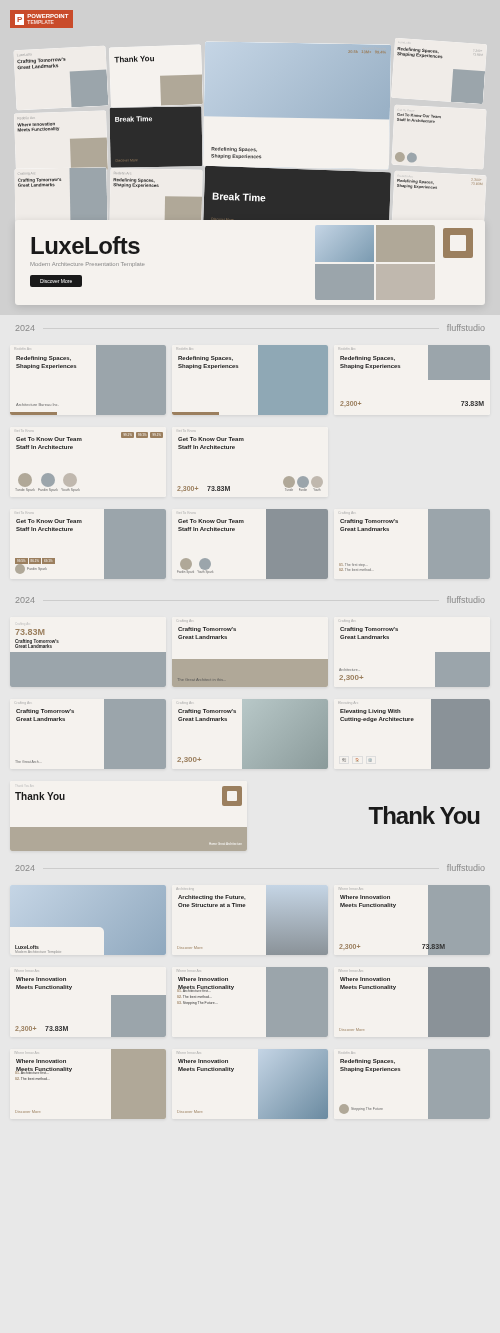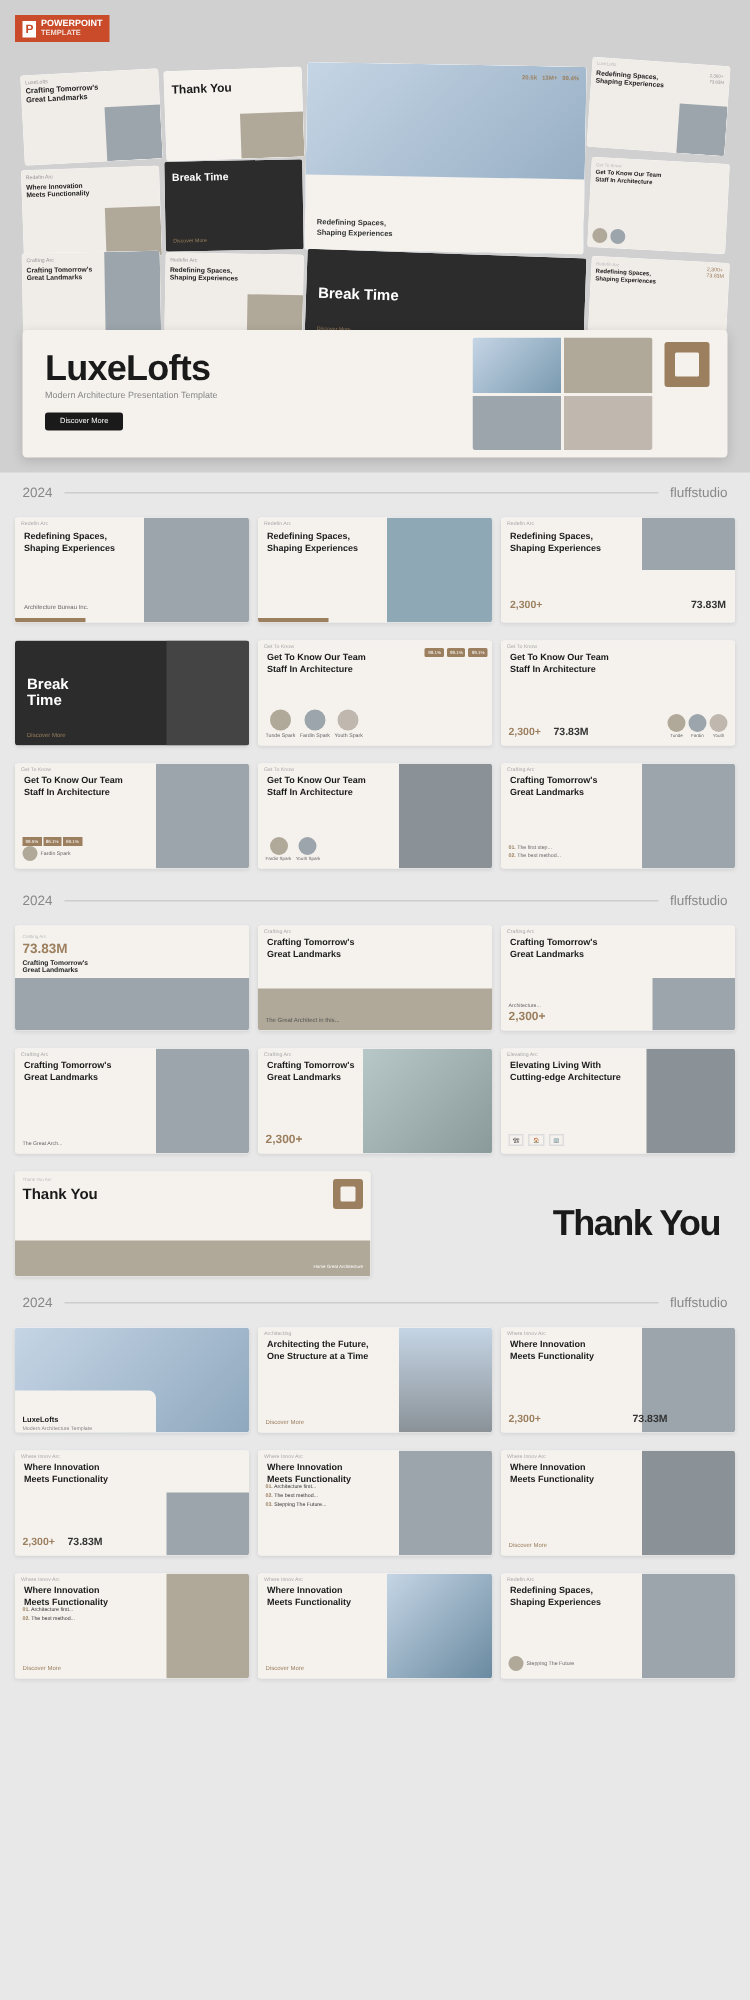--- a/index.html
+++ b/index.html
@@ -312,27 +312,20 @@
         <div class="card-title" style="top:10px;">Redefining Spaces,<br>Shaping Experiences</div>
         <div style="position:absolute;bottom:8px;left:6px;font-size:7px;font-weight:bold;color:#9b7f5e;">2,300+</div>
         <div style="position:absolute;bottom:8px;right:6px;font-size:7px;font-weight:bold;color:#333;">73.83M</div>
         <div class="card-img" style="width:40%;top:0;height:50%;background:#9ba5ab;"></div>
       </div>
     </div>
   </div>
 
   <div class="slide-row">
 
-    <div class="slide-card">
-      <div class="slide-card-inner dark-bg">
-        <div style="position:absolute;top:50%;left:8px;transform:translateY(-50%);font-size:10px;font-weight:900;color:white;line-height:1.1;">Break<br>Time</div>
-        <div style="position:absolute;bottom:5px;left:8px;font-size:4px;color:#9b7f5e;">Discover More</div>
-        <div style="position:absolute;right:0;top:0;width:35%;height:100%;background:#444;"></div>
-      </div>
-    </div>
 
     <div class="slide-card">
       <div class="slide-card-inner">
         <div class="slide-tag">Get To Know</div>
         <div class="card-title" style="top:9px;">Get To Know Our Team<br>Staff In Architecture</div>
         <div style="position:absolute;bottom:5px;left:5px;display:flex;gap:3px;">
           <div style="text-align:center;font-size:3.5px;color:#666;">
             <div style="width:14px;height:14px;border-radius:50%;background:#b0a898;margin:0 auto 1px;"></div>
             Tunde Spark
           </div>

